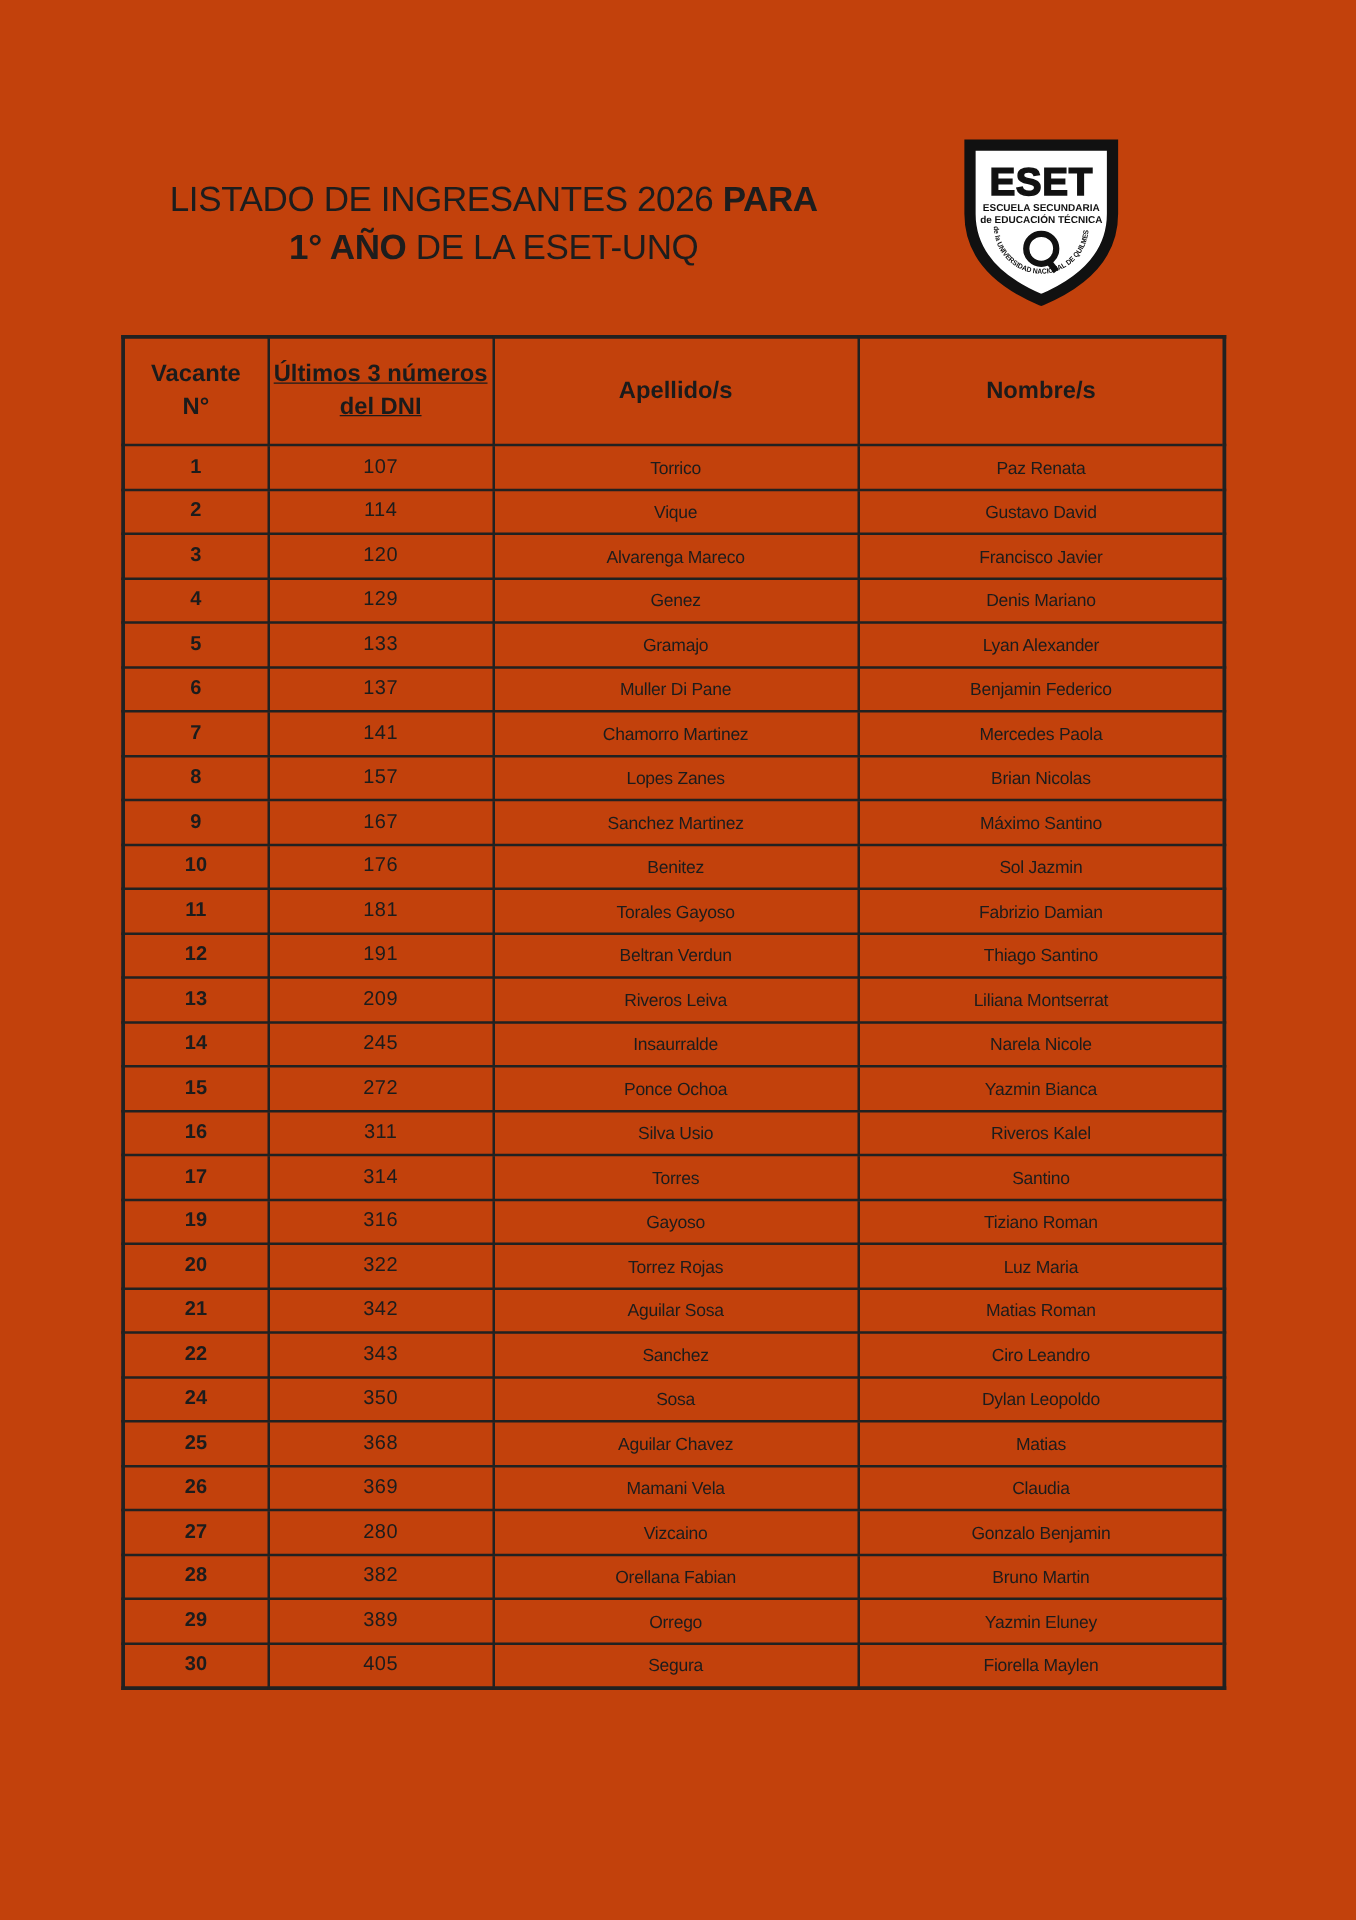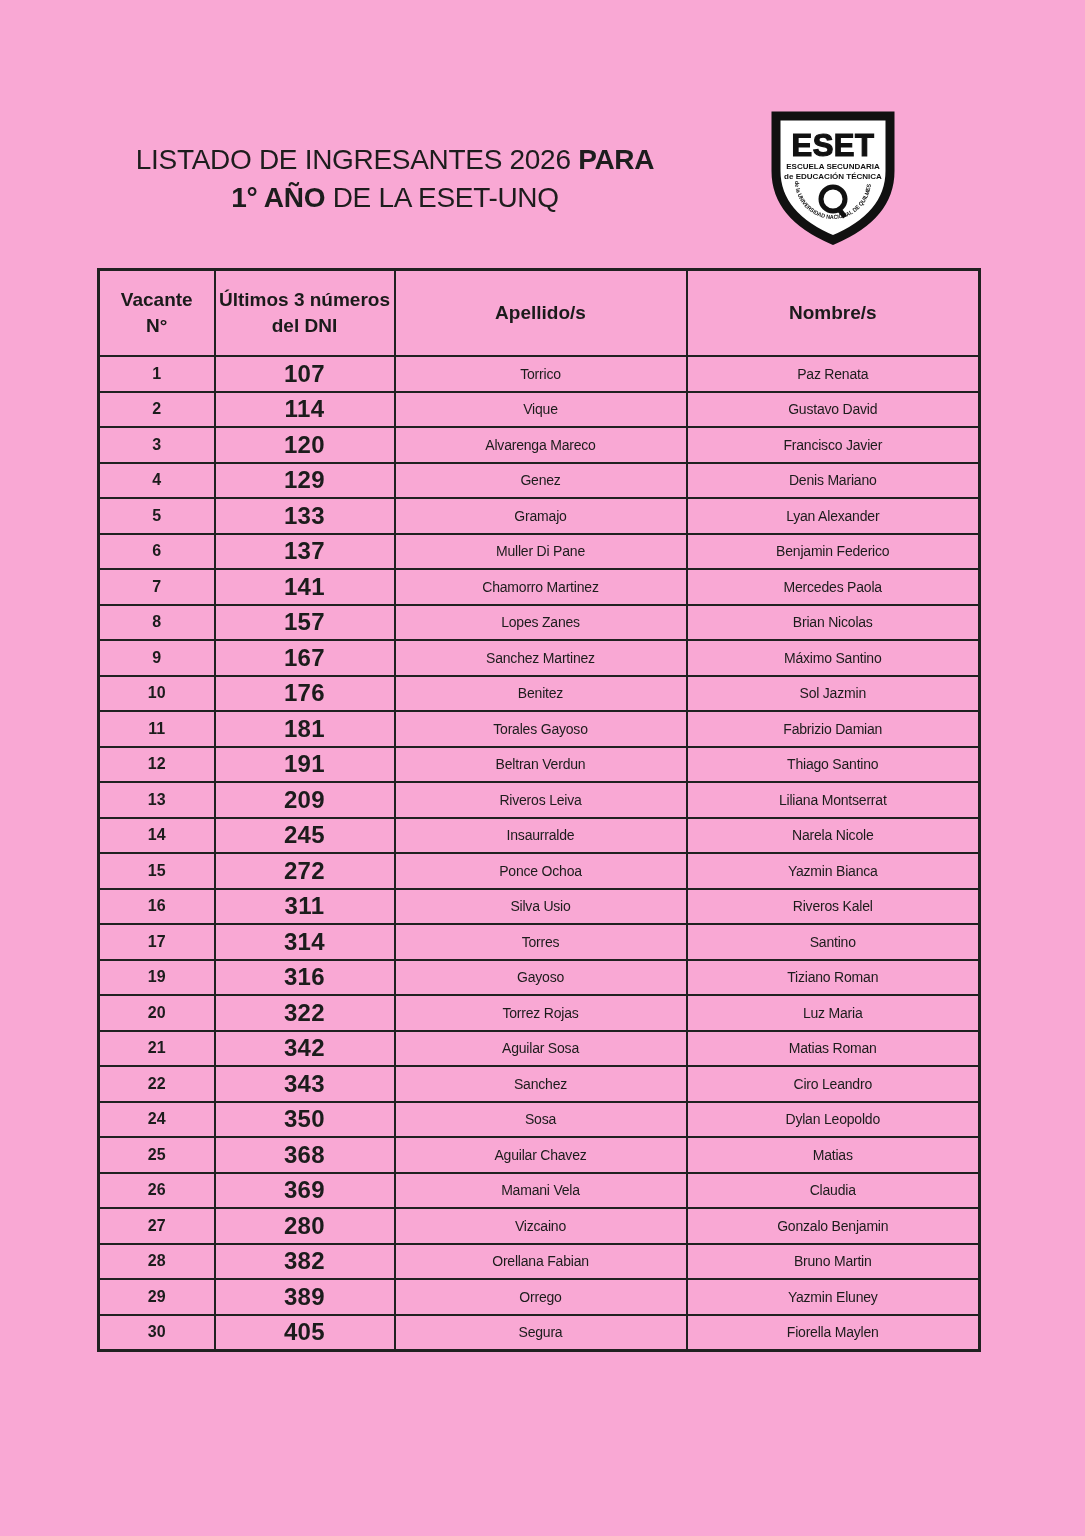--- a/index.html
+++ b/index.html
@@ -1,20 +1,20 @@
 <!DOCTYPE html>
 <html><head>
 <meta charset="utf-8">
 <style>
   html, body { margin: 0; padding: 0; background: #ffffff; }
   .page {
     position: relative;
     width: 1085px;
     height: 1536px;
-    background: #f9a8d4;
+    background: #c2410c;
     font-family: "Liberation Sans", sans-serif;
     color: #1c1c1c;
     overflow: hidden;
   }
   .title-block {
     position: absolute;
     left: 95px;
     top: 141px;
     width: 600px;
     text-align: center;
@@ -52,24 +52,24 @@
   }
   table.roster thead tr { height: 69px; }
   table.roster th {
     font-size: 19px;
     font-weight: 700;
     line-height: 26px;
     white-space: normal;
     color: #1b1b1b;
   }
   .hdr-narrow { display: block; max-width: 86px; margin: 0 auto; }
-  .hdr-mid    { display: block; max-width: 172px; margin: 16px auto; }
+  .hdr-mid    { display: block; max-width: 172px; margin: 16px auto; text-decoration: underline; }
   .body-row { height: 35.5px; }
   .cell-vacante { font-size: 16px; font-weight: 700; }
-  .cell-dni     { font-size: 24px; font-weight: 700; letter-spacing: 0.4px; }
+  .cell-dni     { font-size: 16px; font-weight: 400; letter-spacing: 0.4px; }
   .cell-apellido, .cell-nombre { font-size: 14px; font-weight: 400; letter-spacing: -0.2px; }
   .logo-text { font-family: "Liberation Sans", sans-serif; }
 </style>
 </head>
 <body>
 
 <div class="page">
 
   <div class="title-block">
     <div class="title-line"><span>LISTADO DE INGRESANTES 2026</span> <b>PARA</b></div>

